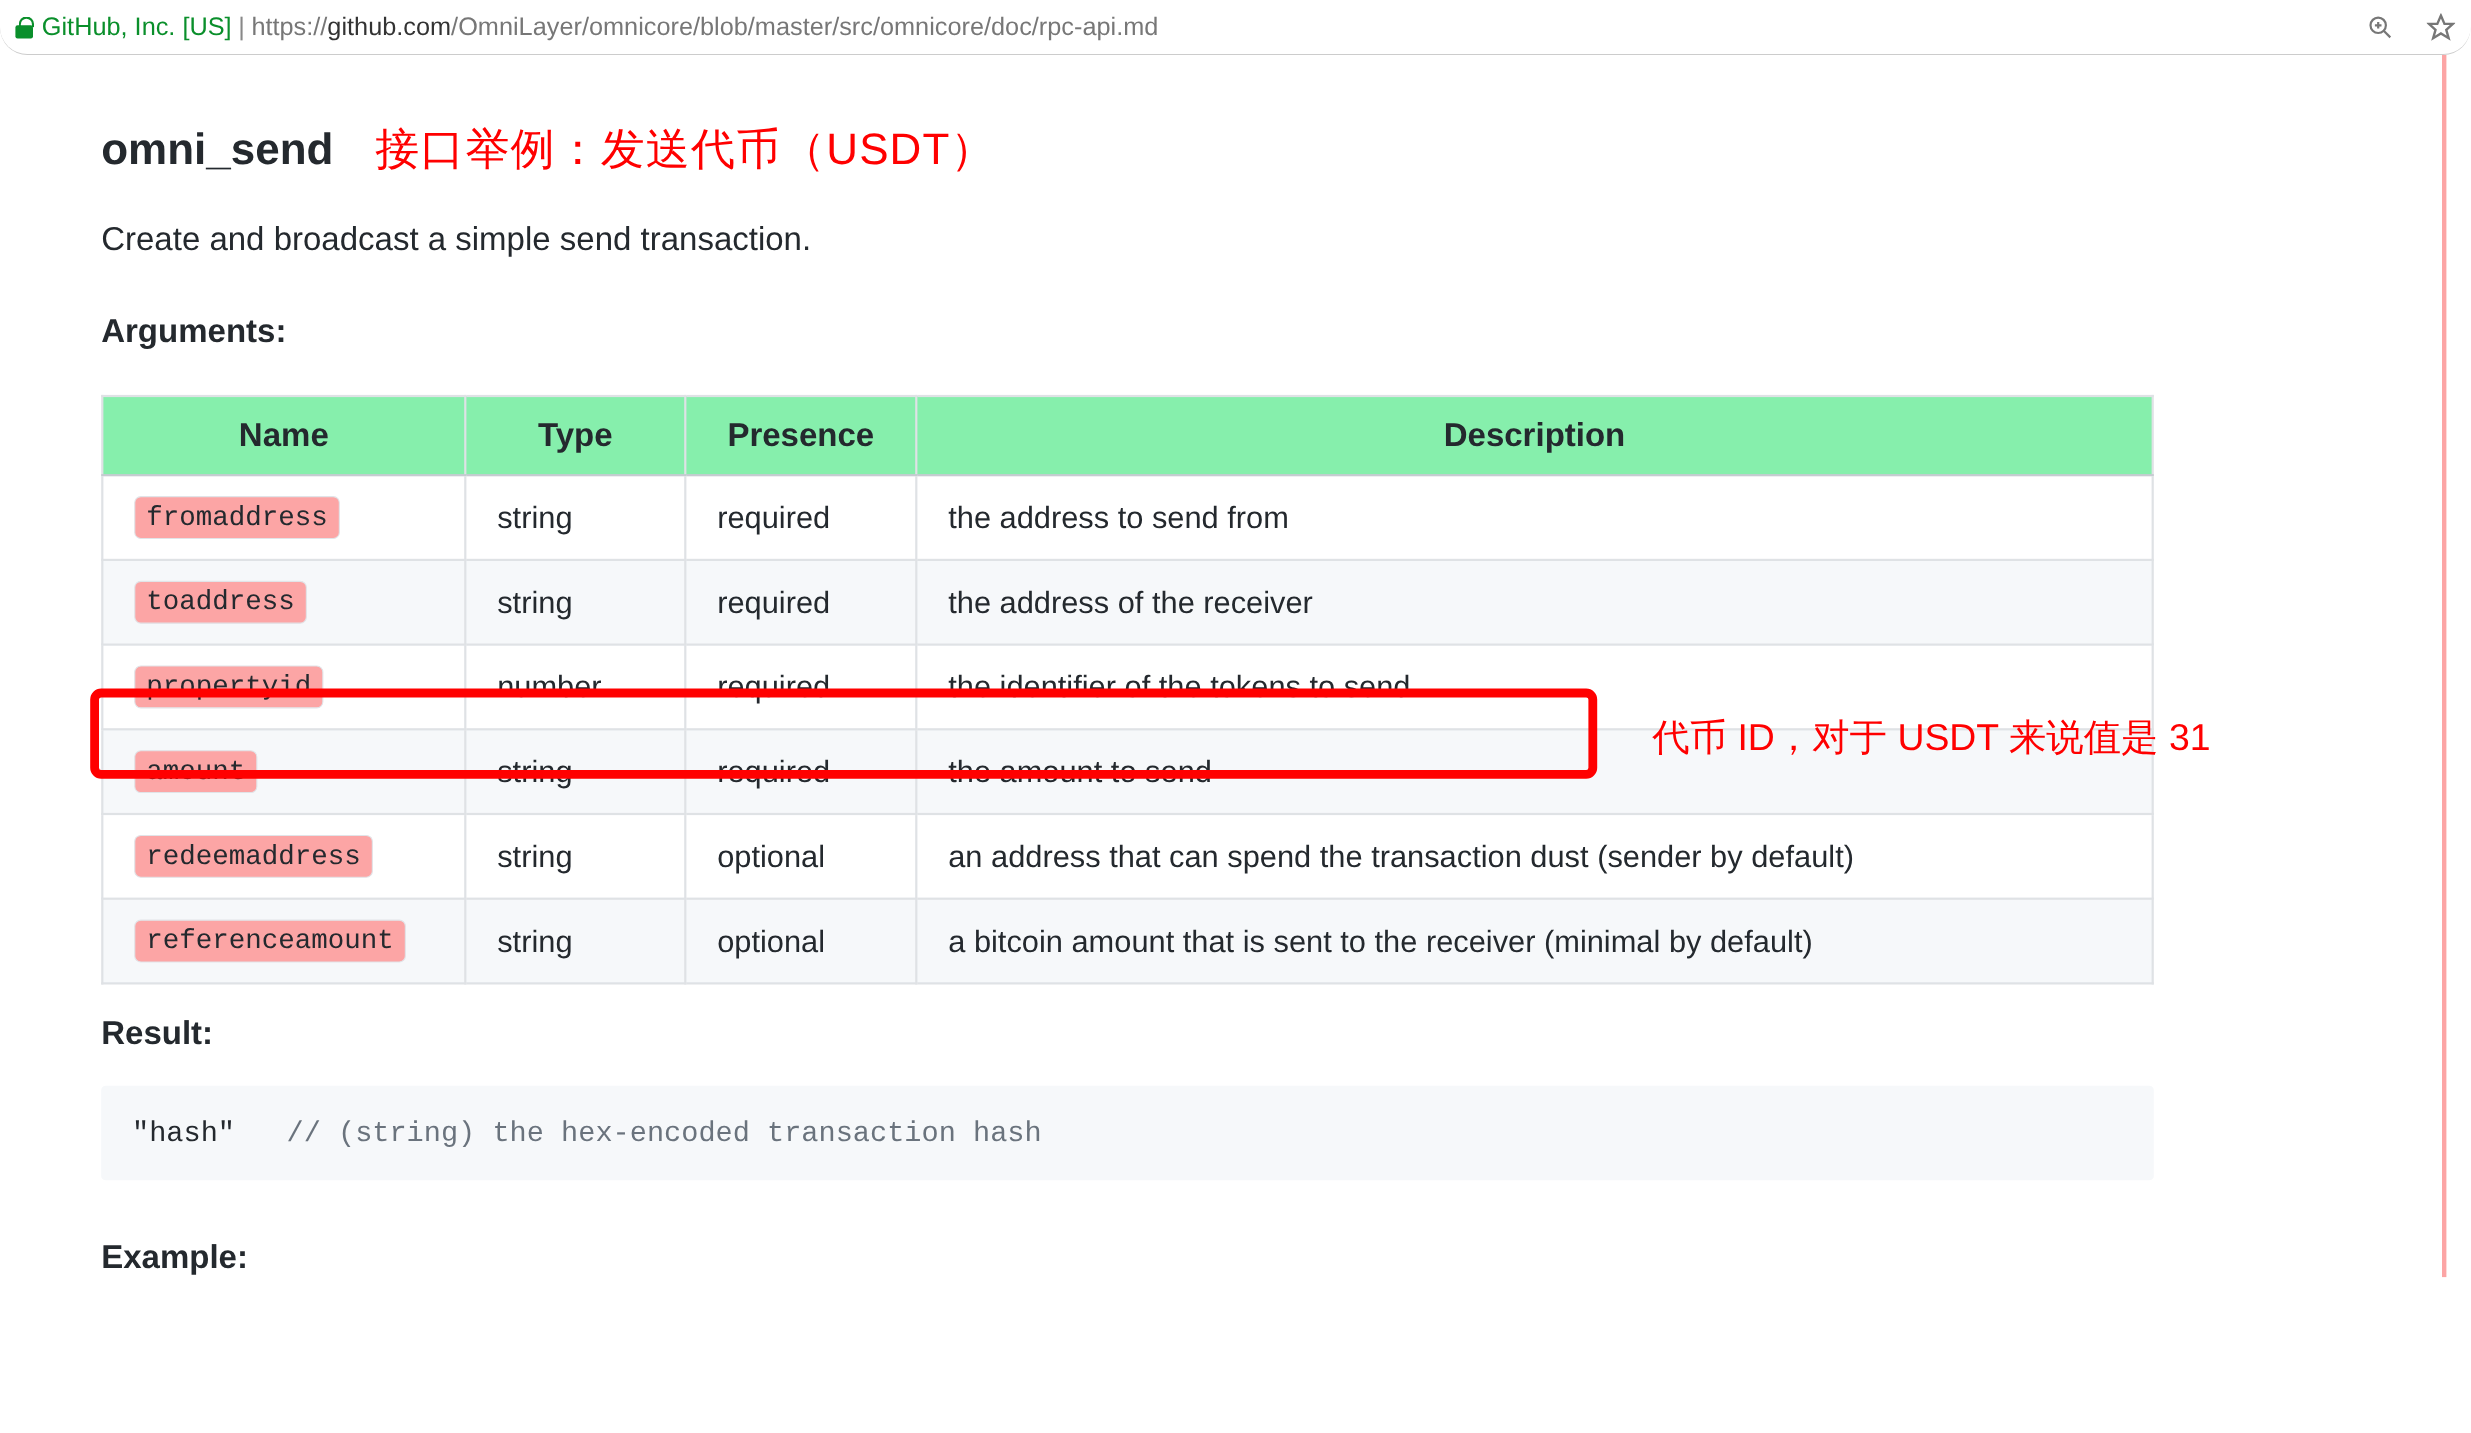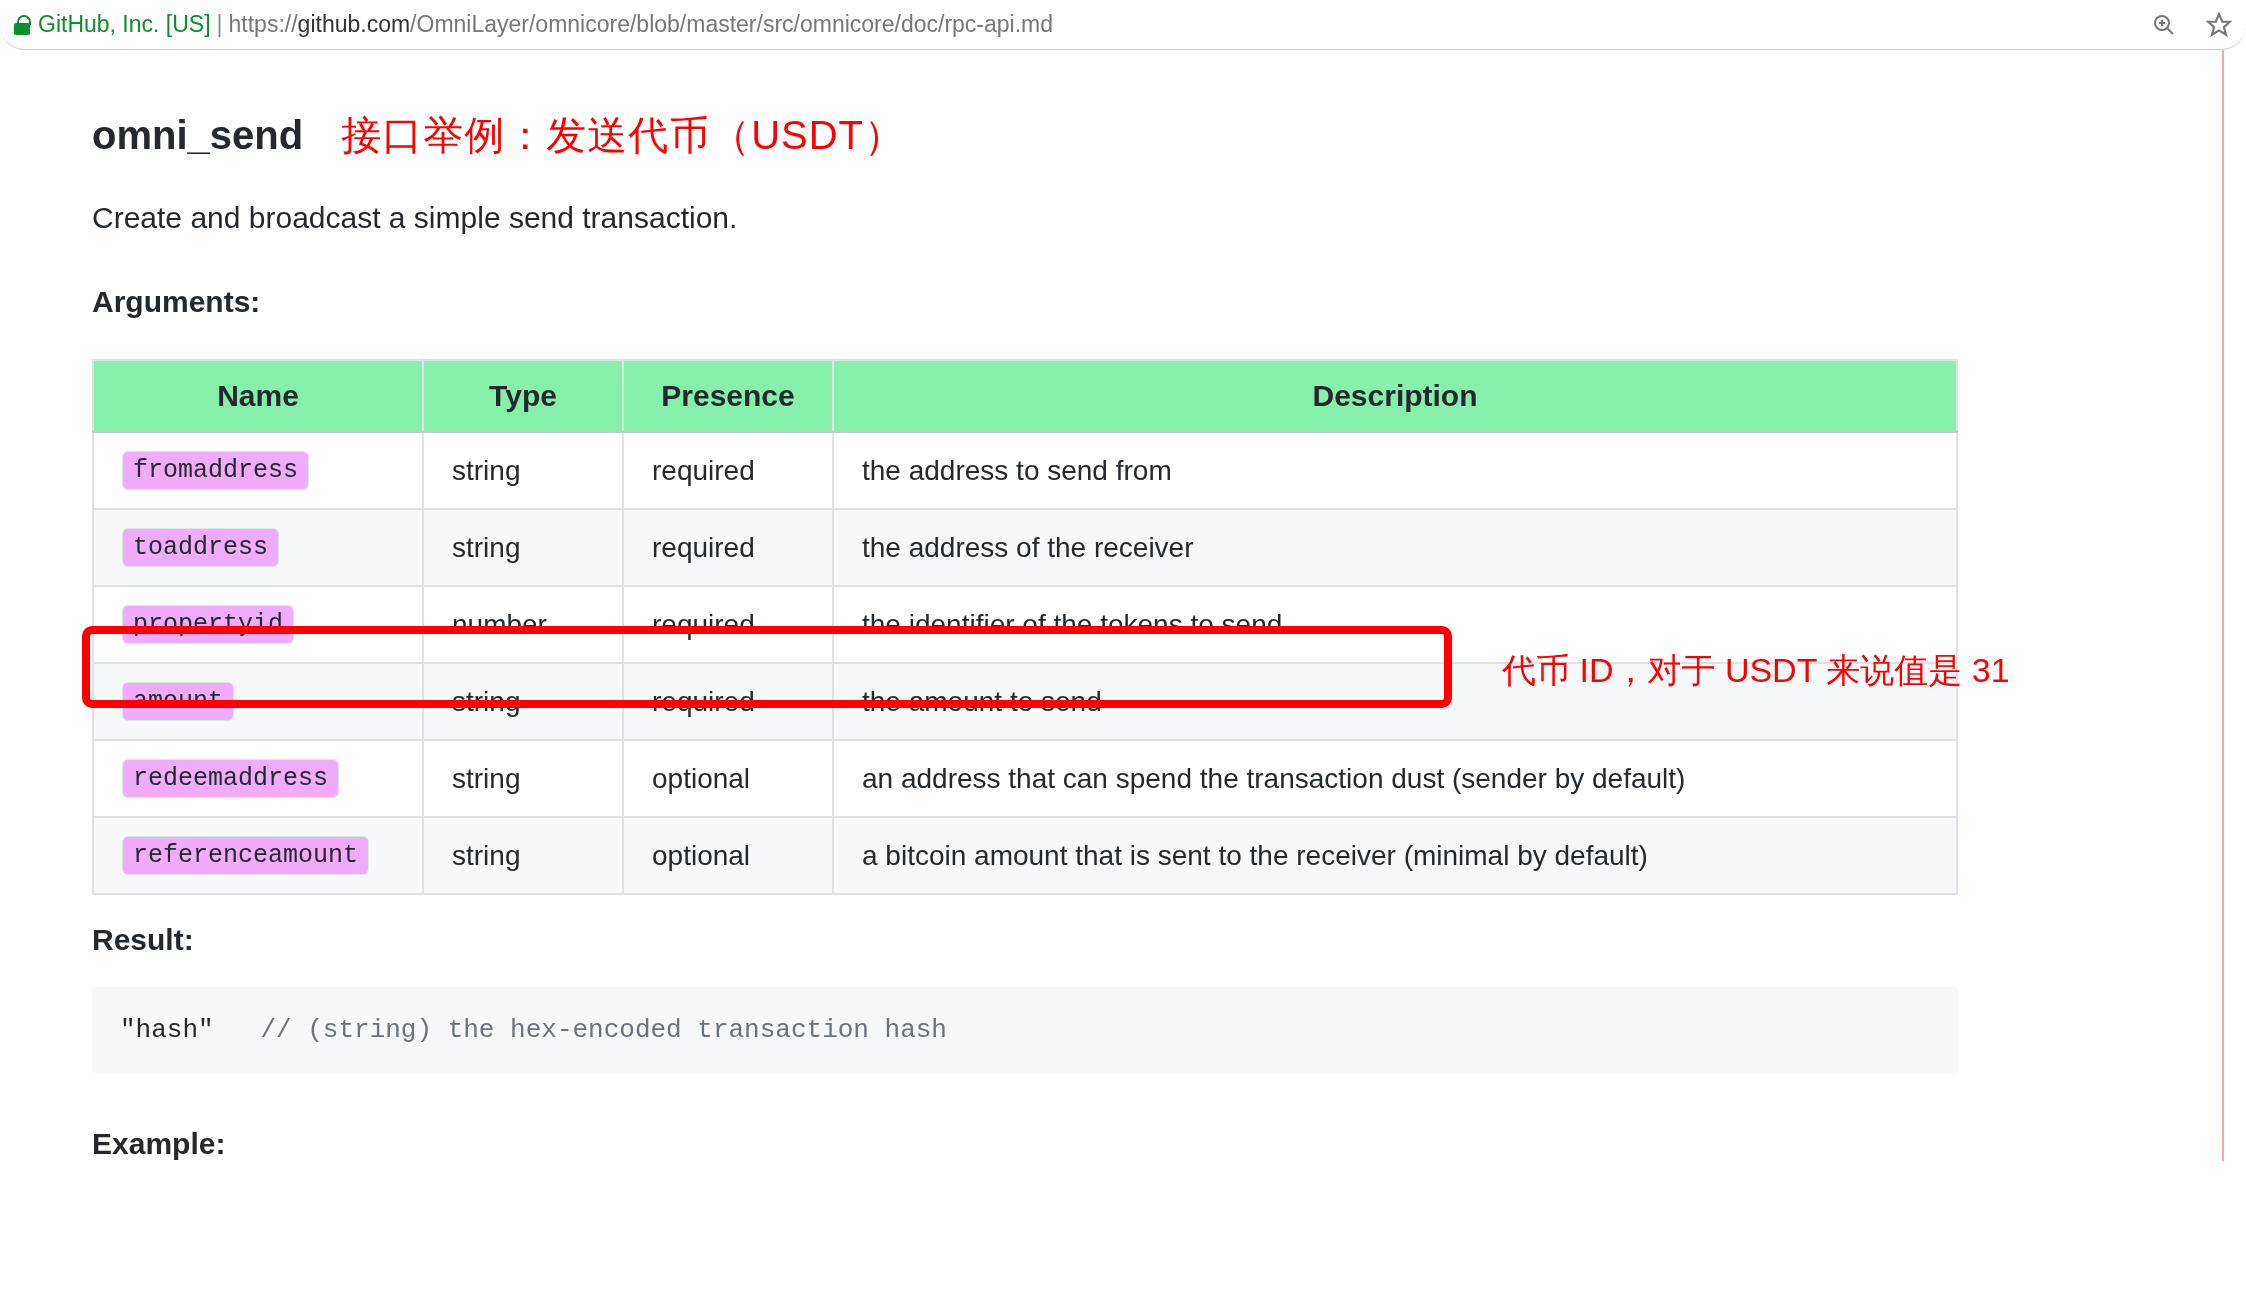--- a/index.html
+++ b/index.html
@@ -67,21 +67,21 @@
       position: relative;
       width: 100%;
       height: 1253px;
       overflow: hidden;
       padding-left: 4px;
     }
     .doc {
       margin: 0;
       padding: 58px 88px 0 88px;
       max-width: 2220px;
-      border-right: 2px solid #fca5a5;
+      border-right: 4px solid #fca5a5;
     }
     h2.api-heading {
       display: flex;
       align-items: baseline;
       gap: 38px;
       font-weight: 700;
     }
     .api-name { font-size: 40px; color: #24292e; }
     .annotation-red { color: #ff0000; font-size: 40px; font-weight: 500; letter-spacing: 1px; }
     .lead {
@@ -114,21 +114,21 @@
       font-weight: 700;
       font-size: 30px;
       background: #86efac;
       border-bottom: 2px solid #c6cbd1;
     }
     table.args th.col-name { width: 330px; }
     table.args th.col-type { width: 200px; }
     table.args th.col-pres { width: 210px; }
     table.args tbody tr:nth-child(even) td { background: #f6f8fa; }
     code.param {
-      background: #f0abfc;
+      background: #fca5a5;
       border: 1px solid #e1e4e8;
       border-radius: 6px;
       padding: 4px 10px;
       font-family: SFMono-Regular, Consolas, "Liberation Mono", Menlo, monospace;
       font-size: 25px;
       color: #24292e;
       display: inline-block;
     }
     .highlight-box {
       position: absolute;

